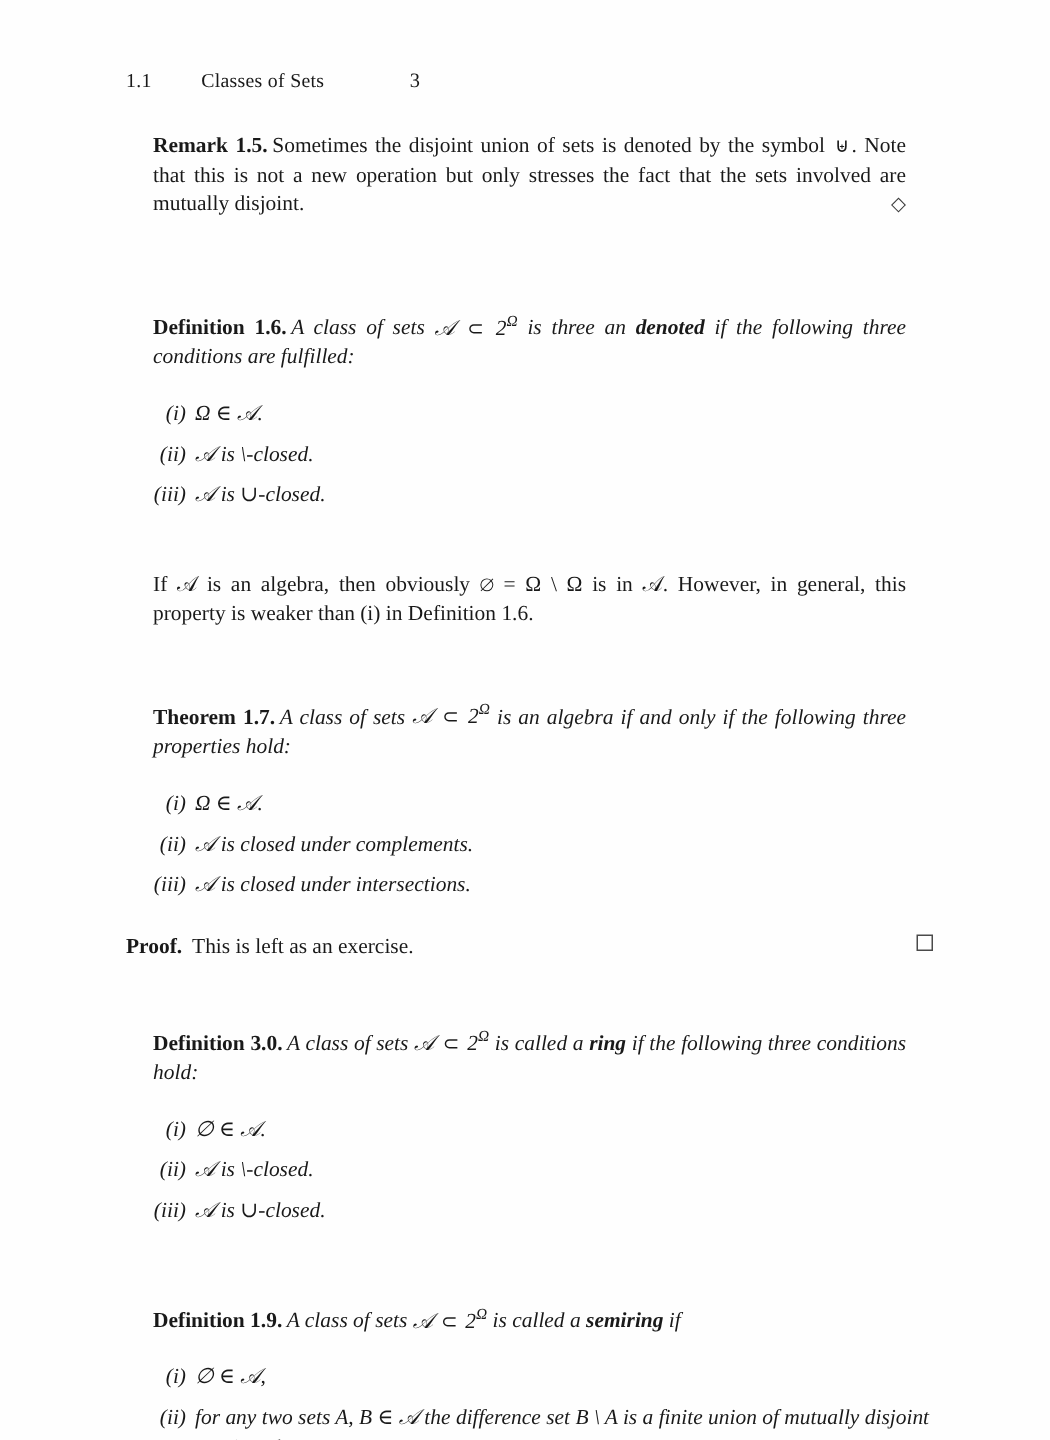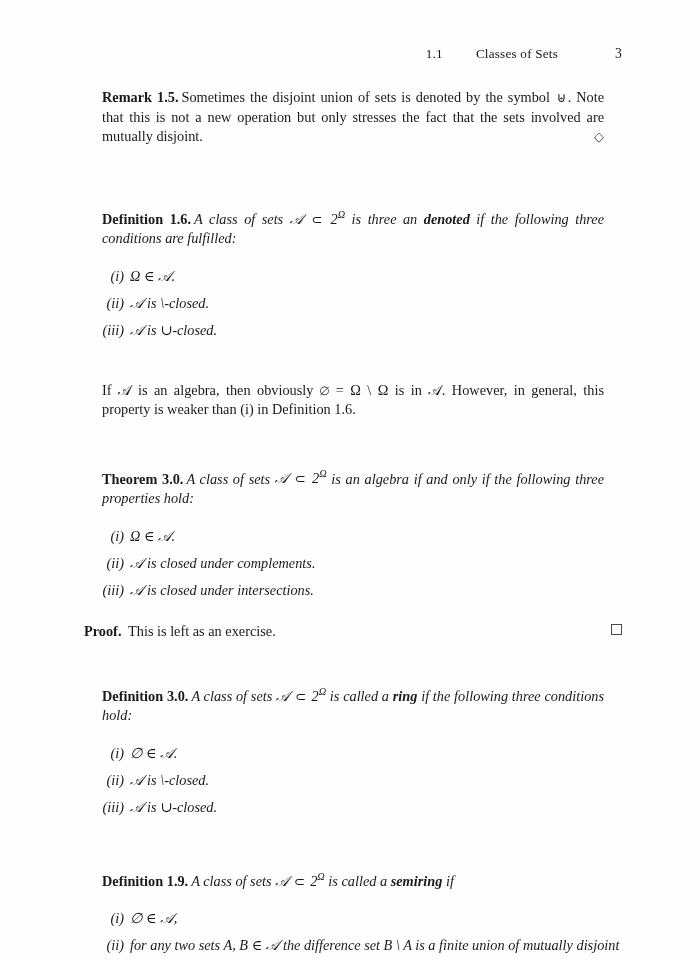--- a/index.html
+++ b/index.html
@@ -25,21 +25,21 @@
   .content {
     position: absolute;
     left: 84px;
     top: 46px;
     width: 538px;
   }
 
   
   .runhead {
     display: flex;
-    justify-content: flex-end;
+    justify-content: flex-start;
     align-items: baseline;
     font-size: 13.2px;
     letter-spacing: 0.2px;
     margin-bottom: 26px;
   }
   .runhead .sec-no { margin-right: 9px; }
   .runhead .sec-title { margin-right: 0; margin-left: 24px; }
   .runhead .page-no {
     width: 64px;
     text-align: right;
@@ -171,21 +171,21 @@
 
   <div class="spacer-md"></div>
 
   <div class="block">
     <p class="para">If 𝒜 is an algebra, then obviously ∅ = Ω \ Ω is in 𝒜. However, in general, this property is weaker than (i) in Definition 1.6.</p>
   </div>
 
   <div class="spacer-md"></div>
 
   <div class="block">
-    <p class="para it"><span class="lead">Theorem 3.0.</span><span class="lead-gap"></span><span>A class of sets</span> <span class="nb"><span class="cal">𝒜</span> <span class="op">⊂</span> <span class="mth">2</span><span class="sup">Ω</span></span> <span>is an algebra if and only if the following three properties hold:</span></p>
+    <p class="para it"><span class="lead">Theorem 1.7.</span><span class="lead-gap"></span><span>A class of sets</span> <span class="nb"><span class="cal">𝒜</span> <span class="op">⊂</span> <span class="mth">2</span><span class="sup">Ω</span></span> <span>is an algebra if and only if the following three properties hold:</span></p>
 
     <ol class="romanlist">
       <li>
             <span class="marker">(i)</span>
             <span class="itemtext">Ω ∈ 𝒜.</span>
           </li>
       <li>
             <span class="marker">(ii)</span>
             <span class="itemtext">𝒜 is closed under complements.</span>
           </li>

